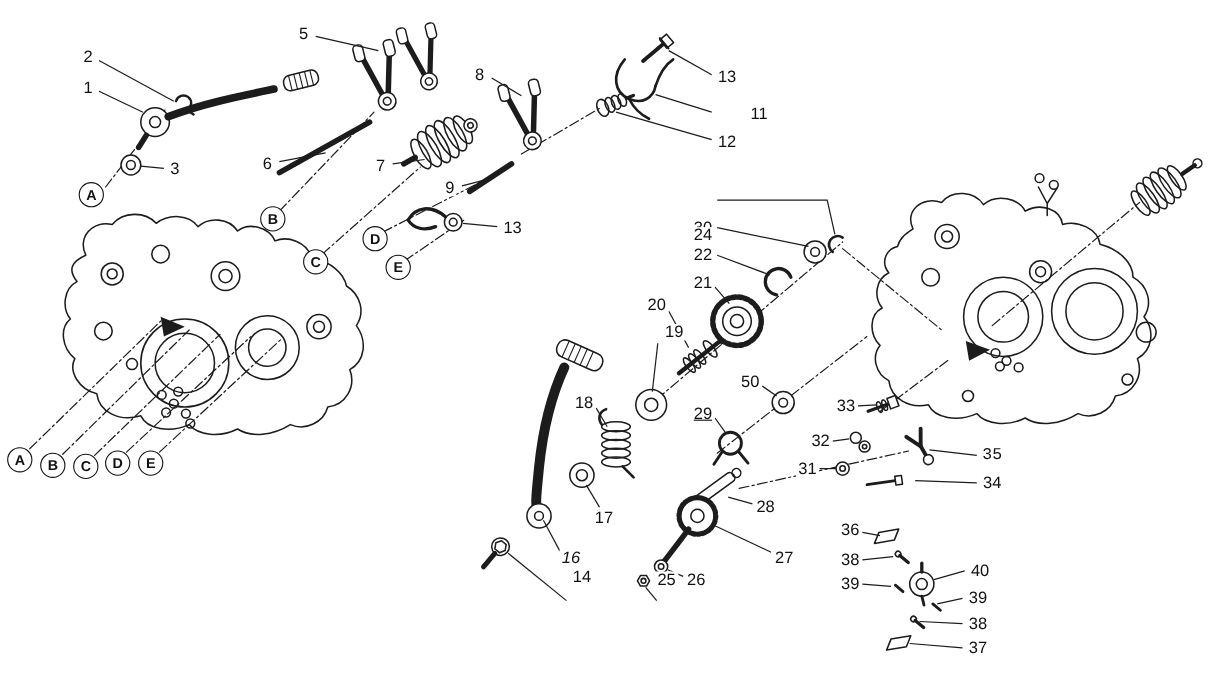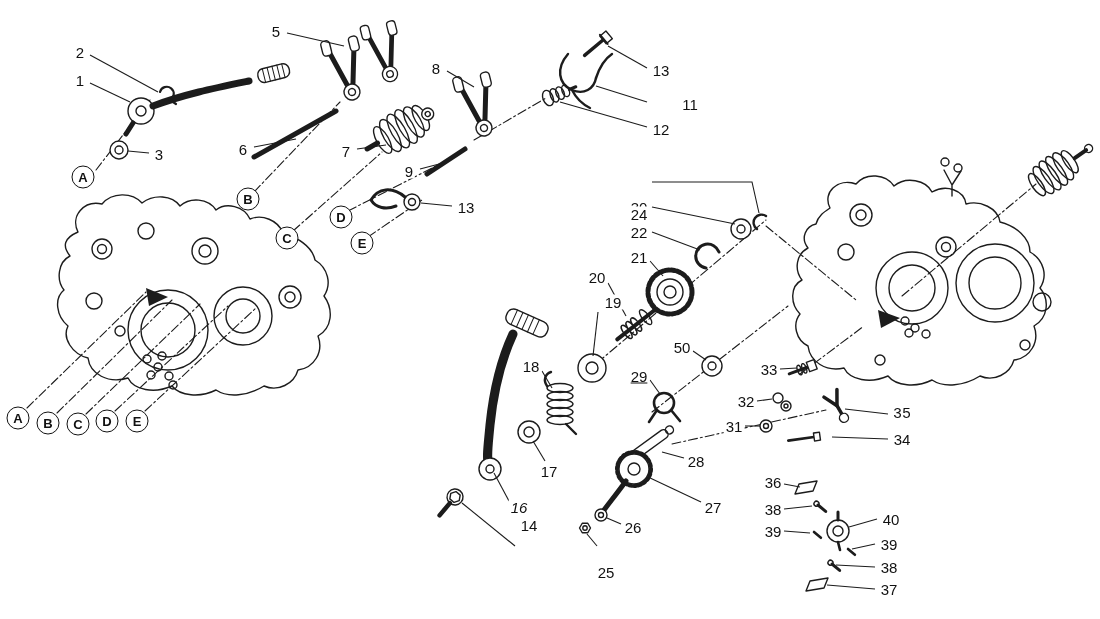--- a/index.html
+++ b/index.html
@@ -403,21 +403,21 @@
     <div class="callout" style="left: 529px; top: 525px;">14</div>
     <div class="callout" style="left: 519px; top: 507px; font-style: italic;">16</div>
     <div class="callout" style="left: 549px; top: 471px;">17</div>
     <div class="callout" style="left: 531px; top: 366px;">18</div>
     <div class="callout" style="left: 601px; top: 302px; margin-left: 12px;">19</div>
     <div class="callout" style="left: 597px; top: 277px;">20</div>
     <div class="callout" style="left: 639px; top: 257px;">21</div>
     <div class="callout" style="left: 639px; top: 232px;">22</div>
     <div class="callout" style="left: 639px; top: 207px;">30</div>
     <div class="callout" style="left: 639px; top: 182px; margin-top: 32px;">24</div>
-    <div class="callout" style="left: 606px; top: 572px;">25</div>
+    <div class="callout" style="left: 606px; top: 527px;">25</div>
     <div class="callout" style="left: 633px; top: 527px;">26</div>
     <div class="callout" style="left: 713px; top: 507px;">27</div>
     <div class="callout" style="left: 696px; top: 461px;">28</div>
     <div class="callout" style="left: 639px; top: 376px; text-decoration: underline;">29</div>
     <div class="callout" style="left: 682px; top: 347px;">50</div>
     <div class="callout" style="left: 734px; top: 426px;">31</div>
     <div class="callout" style="left: 746px; top: 401px;">32</div>
     <div class="callout" style="left: 769px; top: 369px;">33</div>
     <div class="callout" style="left: 902px; top: 439px;">34</div>
     <div class="callout" style="left: 902px; top: 414px; font-family: Liberation Mono, monospace;">35</div>

